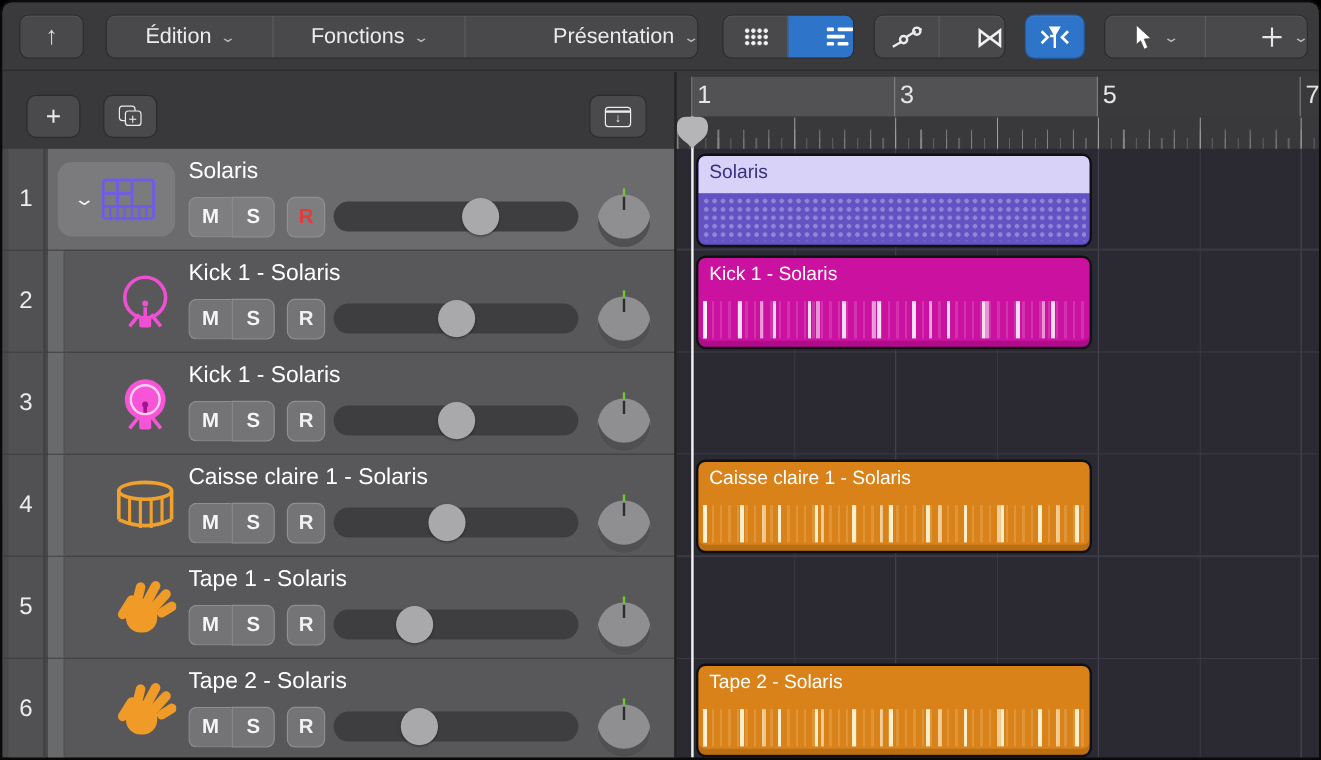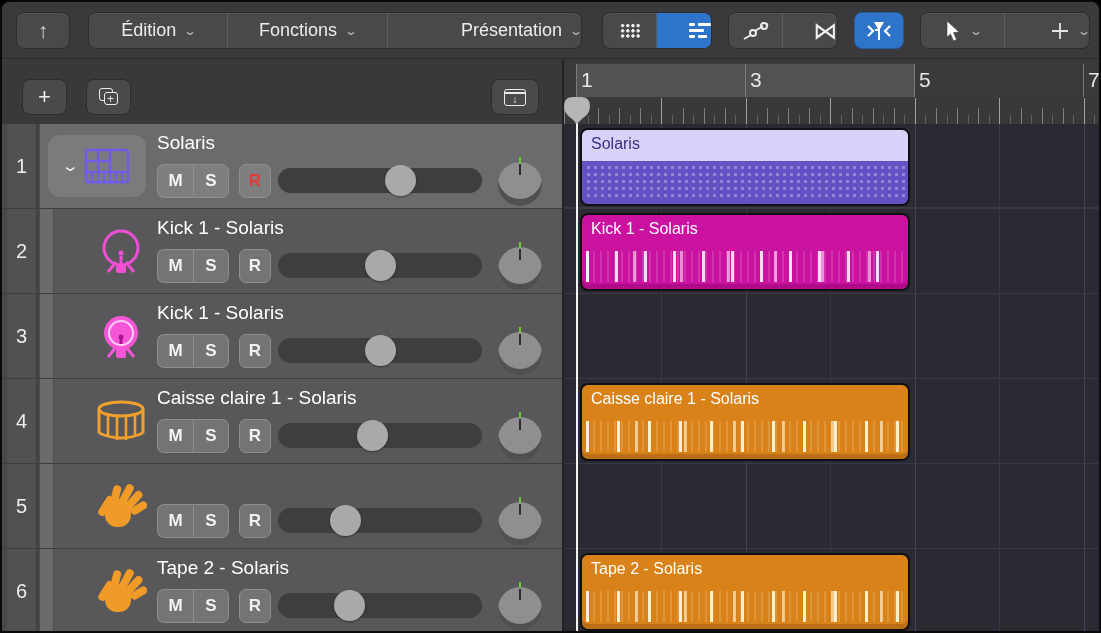--- a/index.html
+++ b/index.html
@@ -322,20 +322,21 @@
             <g fill="#f09a28">
               <rect x="10" y="18" width="26" height="28" rx="12"></rect>
               <rect x="7" y="14" width="8" height="22" rx="4" transform="rotate(32 11 25)"></rect>
               <rect x="16" y="4" width="8" height="26" rx="4" transform="rotate(14 20 17)"></rect>
               <rect x="26" y="2" width="8" height="28" rx="4" transform="rotate(28 30 16)"></rect>
               <rect x="34" y="8" width="8" height="24" rx="4" transform="rotate(42 38 20)"></rect>
               <rect x="40" y="18" width="8" height="18" rx="4" transform="rotate(58 44 27)"></rect>
             </g>
           </svg>
         </div>
+        <div class="tname">Tape 1 - Solaris</div>
         <div class="msr">
           <div class="msbtn m">M</div>
           <div class="msbtn s">S</div>
           <div class="rbtn">R</div>
         </div>
         <div class="vslider">
           <div class="vthumb" style="left: 33%;"></div>
         </div>
         <div class="knob"></div>
       </div>

